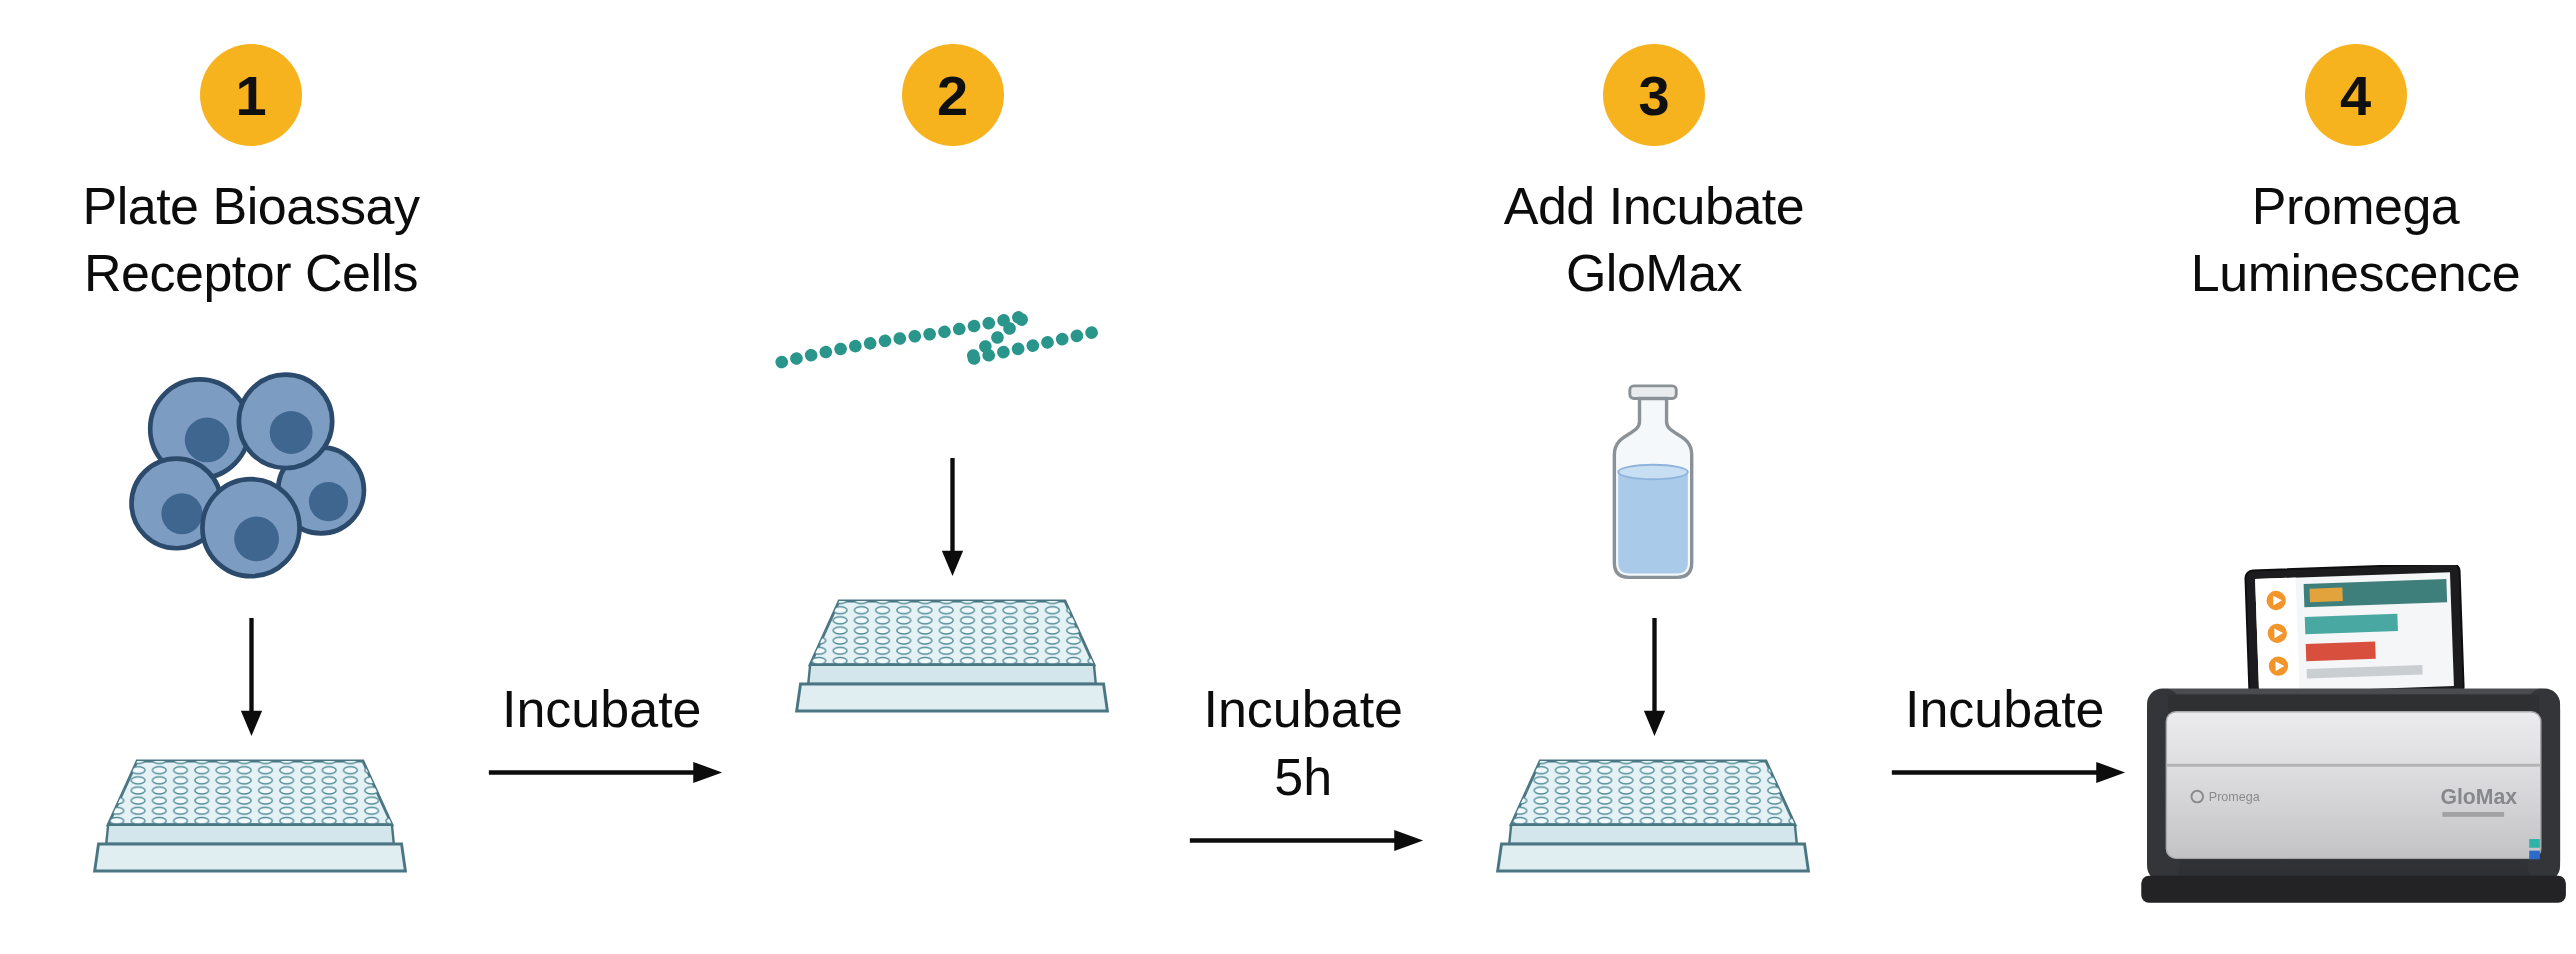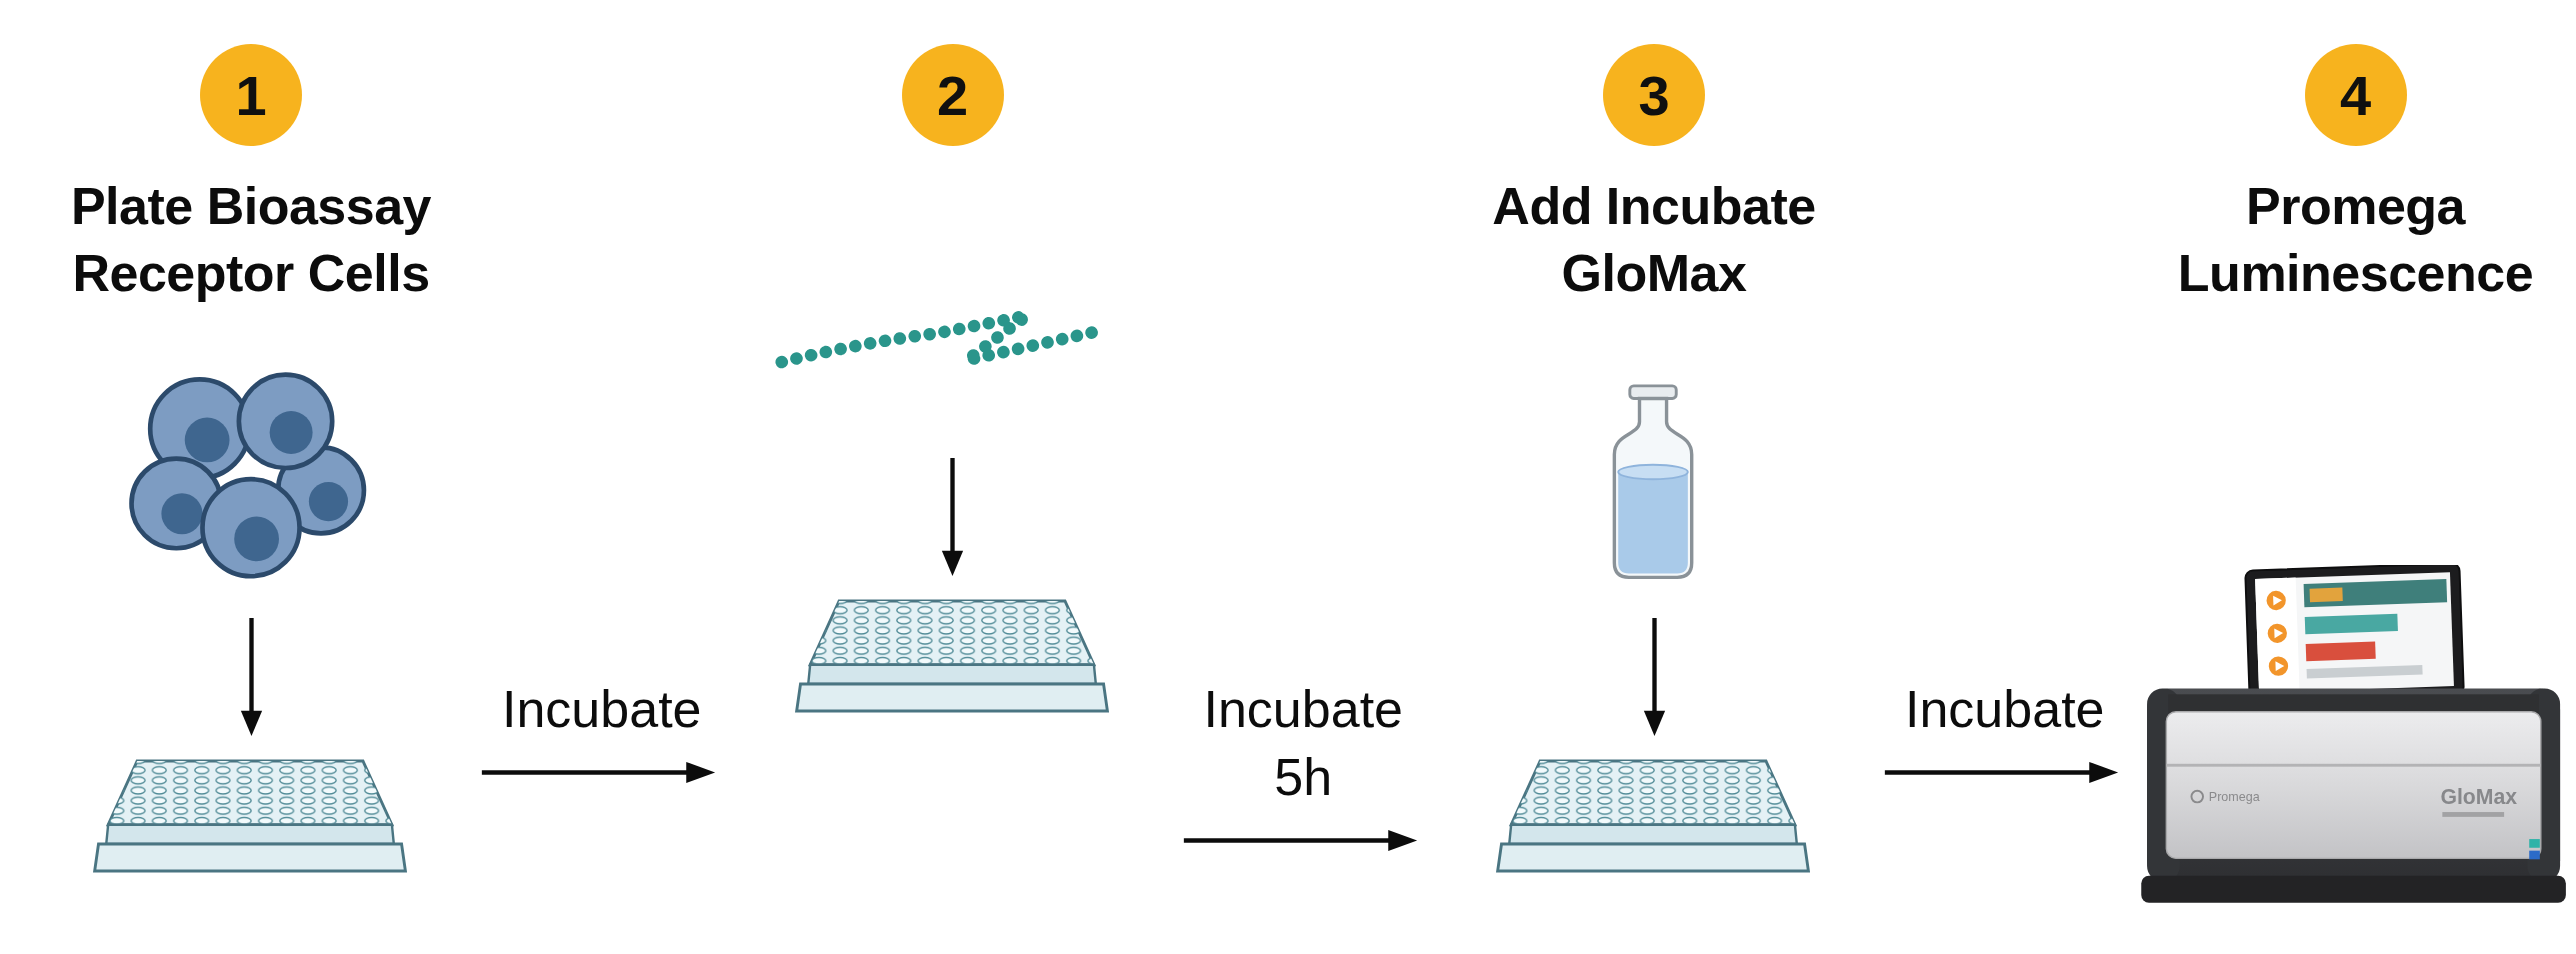--- a/index.html
+++ b/index.html
@@ -18,41 +18,41 @@
     width: 502px;
     flex: 0 0 502px;
     display: flex;
     flex-direction: column;
     align-items: center;
   }
   .connector-col {
     flex: 1 1 auto;
     display: flex;
     flex-direction: column;
-    align-items: flex-start;
+    align-items: flex-end;
     padding-top: 676px;
     overflow: visible;
   }
   .badge {
     margin-top: 44px;
     width: 102px;
     height: 102px;
     border-radius: 50%;
     background: #F7B31E;
     display: flex;
     align-items: center;
     justify-content: center;
     font-size: 56px;
     font-weight: 700;
     color: #101010;
   }
   .step-title {
     margin-top: 27px;
     font-size: 52px;
-    font-weight: 700;
+    font-weight: 400;
     line-height: 1.28;
     text-align: center;
     letter-spacing: -0.5px;
     white-space: nowrap;
   }
   .icon-area {
     height: 290px;
     display: flex;
     align-items: flex-end;
     justify-content: center;

